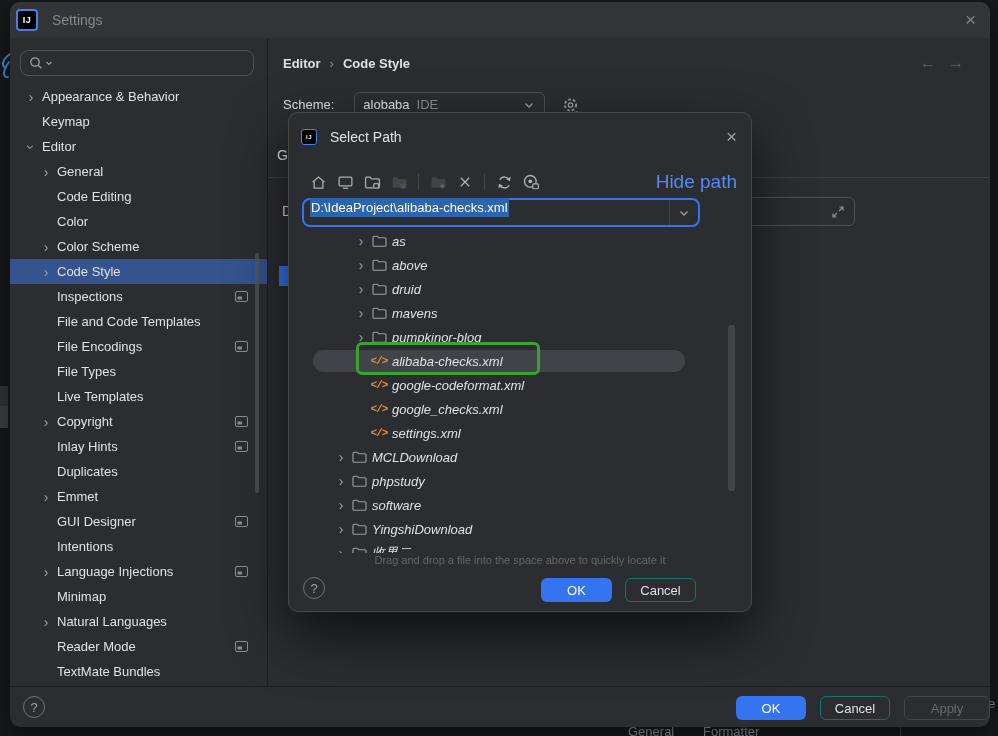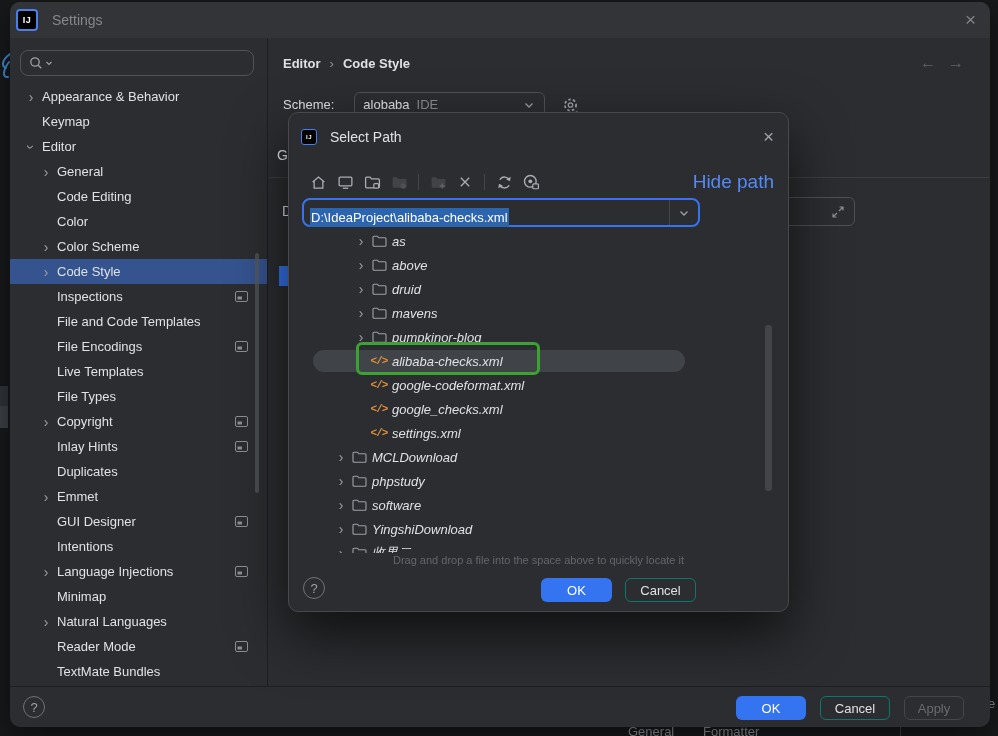--- a/index.html
+++ b/index.html
@@ -84,42 +84,42 @@
     width: 22px; height: 22px; border-radius: 50%; border: 1px solid #6f7278;
     color: #9da0a8; font-size: 13px; display: flex; align-items: center; justify-content: center;
   }
   #settings-help { position: absolute; left: 13px; top: 9px; }
   .btn { height: 24px; border-radius: 6px; font-size: 13px; display: flex; align-items: center; justify-content: center; cursor: default; }
   .btn-primary { background: #3574f0; color: #fff; }
   .btn-plain { border: 1px solid #0f766e; color: #dfe1e5; background: transparent; }
   .btn-disabled { border: 1px solid #43464a; color: #686b71; background: transparent; }
   #settings-ok { position: absolute; left: 726px; top: 9px; width: 70px; }
   #settings-cancel { position: absolute; left: 810px; top: 9px; width: 70px; }
-  #settings-apply { position: absolute; left: 894px; top: 9px; width: 60px; }
+  #settings-apply { position: absolute; left: 894px; top: 9px; width: 86px; }
 
   
   #select-path-dialog {
-    position: absolute; left: 288px; top: 112px; width: 501px; height: 500px;
+    position: absolute; left: 288px; top: 112px; width: 464px; height: 500px;
     background: #2b2d30; border: 1px solid #46484c; border-radius: 10px; z-index: 10;
     box-shadow: 0 22px 55px rgba(0,0,0,.65);
   }
   #dialog-titlebar { position: absolute; left: 0; top: 0; right: 0; height: 48px; display: flex; align-items: center; }
   #dialog-titlebar .app-logo { width: 16px; height: 16px; font-size: 6px; border-width: 1.5px; margin-left: 12px; border-radius: 3px; }
   #dialog-title { margin-left: 13px; font-size: 14px; color: #dfe1e5; }
   #dialog-close { position: absolute; right: 14px; top: 14px; }
 
   #dialog-toolbar { position: absolute; left: 20px; top: 58px; right: 14px; height: 22px; display: flex; align-items: center; gap: 9px; }
   .tb-icon { width: 18px; height: 18px; display: flex; align-items: center; justify-content: center; }
   .tb-sep { width: 1px; height: 16px; background: #43464a; margin: 0 1px; }
   #hide-path-link { margin-left: auto; color: #548af7; font-size: 19px; }
 
   #path-combo {
     position: absolute; left: 13px; top: 85px; width: 398px; height: 29px;
     border: 2px solid #3574f0; border-radius: 8px; background: #2b2d30;
-    display: flex; align-items: flex-end; padding-left: 6px;
+    display: flex; align-items: flex-start; padding-left: 6px;
   }
   #path-text { white-space: nowrap; }
   #path-text .sel { background: #2d64ae; color: #fff; padding: 2px 1px; }
   #path-combo .combo-split { margin-left: auto; align-self: stretch; display: flex; align-items: center; border-left: 1px solid #43464a; padding: 0 7px; }
 
   #dialog-tree { position: absolute; left: 0; top: 116px; width: 422px; height: 324px; overflow: hidden; }
   .tree-row { height: 24px; display: flex; align-items: center; position: relative; font-size: 13px; }
   .tree-row.lvl1 { padding-left: 45px; }
   .tree-row.lvl2 { padding-left: 65px; }
   .tree-row .rowsel { position: absolute; left: 24px; right: 26px; top: 1px; bottom: 1px; background: #404347; border-radius: 12px; }
@@ -229,25 +229,25 @@
           <span class="side-label">File Encodings</span>
           <span class="side-badge">
             <svg width="13" height="11" viewBox="0 0 13 11">
               <rect x="0.5" y="0.5" width="12" height="10" rx="1.5" fill="none" stroke="#8c8e94"></rect>
               <rect x="2.5" y="5.5" width="4.5" height="3" fill="#8c8e94"></rect>
             </svg>
           </span>
         </div>
         <div class="side-row lvl2">
           <span class="chev"></span>
+          <span class="side-label">File Types</span>
+        </div>
+        <div class="side-row lvl2">
+          <span class="chev"></span>
           <span class="side-label">Live Templates</span>
-        </div>
-        <div class="side-row lvl2">
-          <span class="chev"></span>
-          <span class="side-label">File Types</span>
         </div>
         <div class="side-row lvl2">
           <span class="chev">›</span>
           <span class="side-label">Copyright</span>
           <span class="side-badge">
             <svg width="13" height="11" viewBox="0 0 13 11">
               <rect x="0.5" y="0.5" width="12" height="10" rx="1.5" fill="none" stroke="#8c8e94"></rect>
               <rect x="2.5" y="5.5" width="4.5" height="3" fill="#8c8e94"></rect>
             </svg>
           </span>

